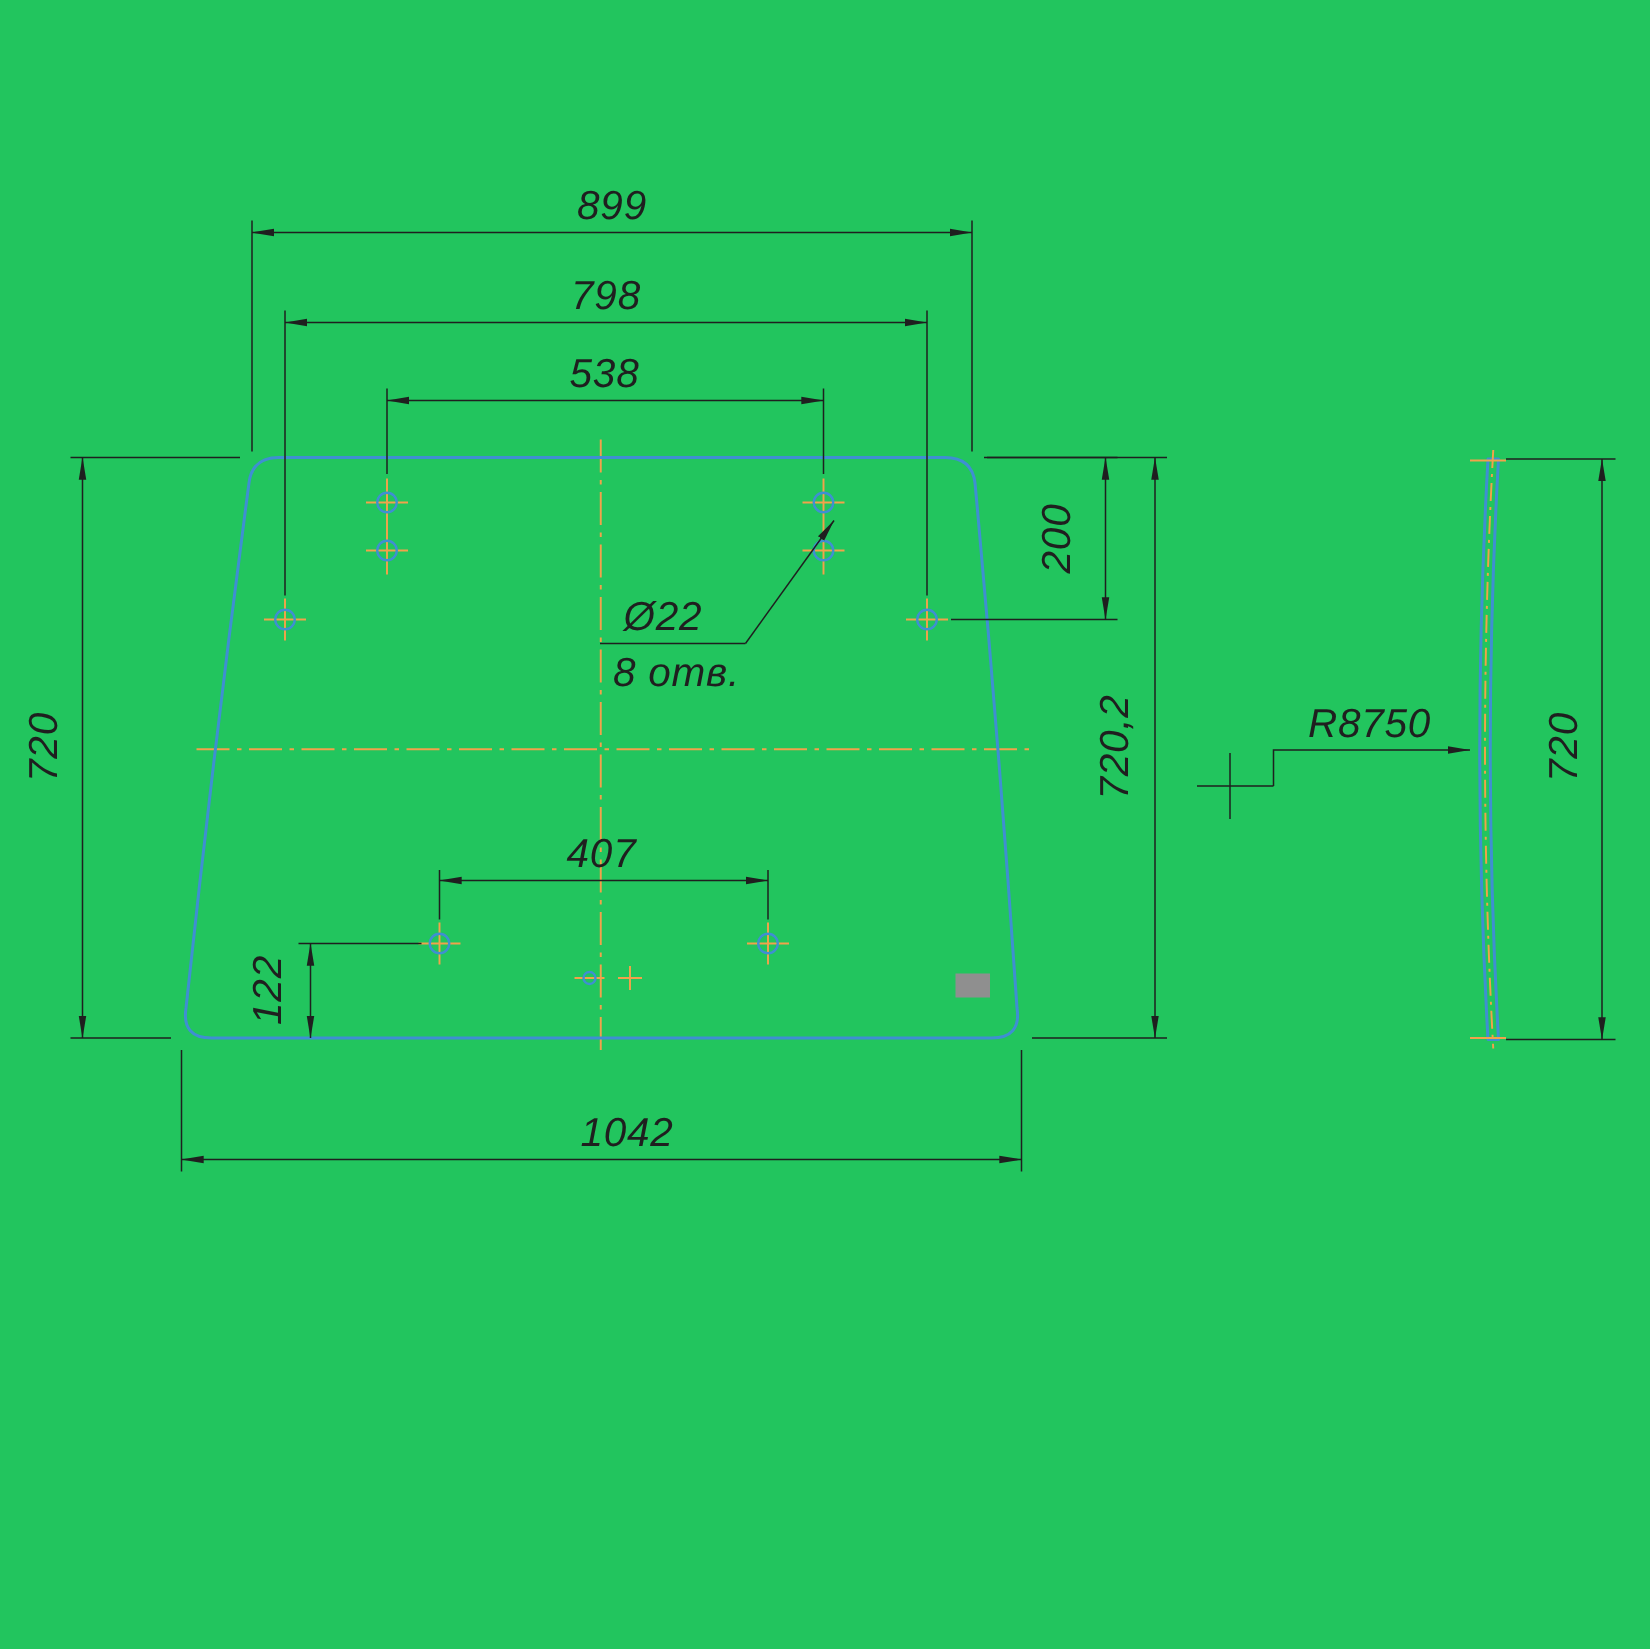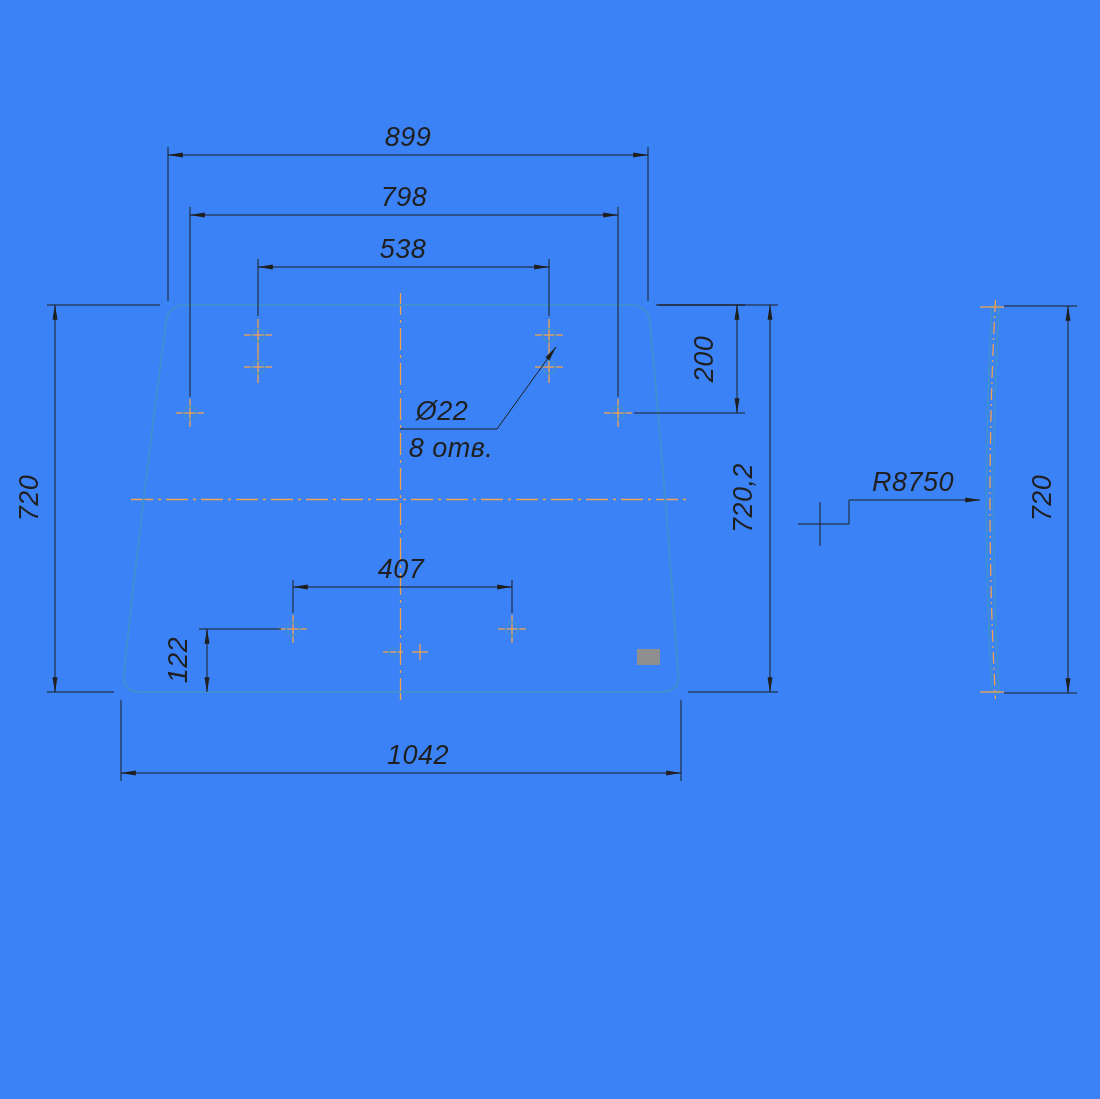--- a/index.html
+++ b/index.html
@@ -1,16 +1,16 @@
 <!DOCTYPE html>
 <html><head>
 <meta charset="utf-8">
 <style>
   html,body{margin:0;padding:0;background:#ffffff;}
-  .stage{position:relative;width:1100px;height:1099px;background:#3b82f6;overflow:hidden;}
+  .stage{position:relative;width:1100px;height:1099px;background:#22c55e;overflow:hidden;}
   svg{display:block;}
   text{fill:#1f1f1f;font-family:"Liberation Sans",sans-serif;font-style:italic;font-size:27px;letter-spacing:.5px;}
   .dim{stroke:#1f1f1f;stroke-width:1;fill:none;}
   .blue{stroke:#3f8fd2;stroke-width:2;fill:none;stroke-linejoin:round;}
   .bluec{stroke:#3f8fd2;stroke-width:1.6;fill:none;}
   .org{stroke:#f2a24b;stroke-width:1.3;fill:none;}
   .cl{stroke-dasharray:22 5 3 5;}
   .cls{stroke-dasharray:12 4 2 4;}
   .gray{fill:#8f8f8f;stroke:none;}
 </style>

